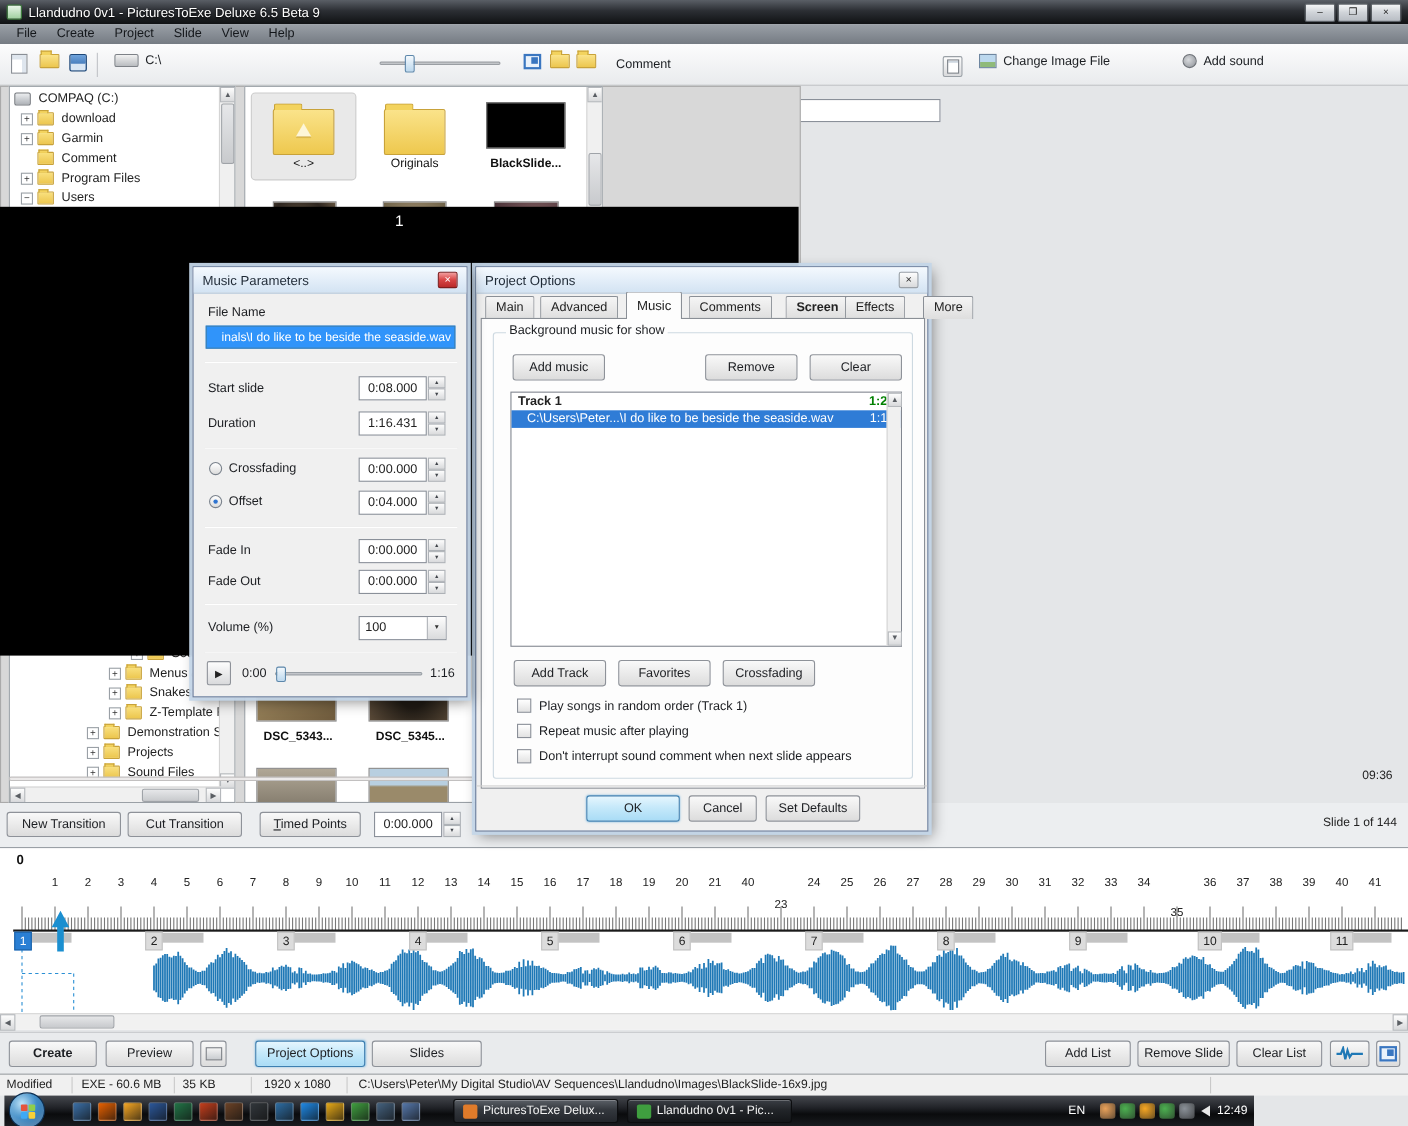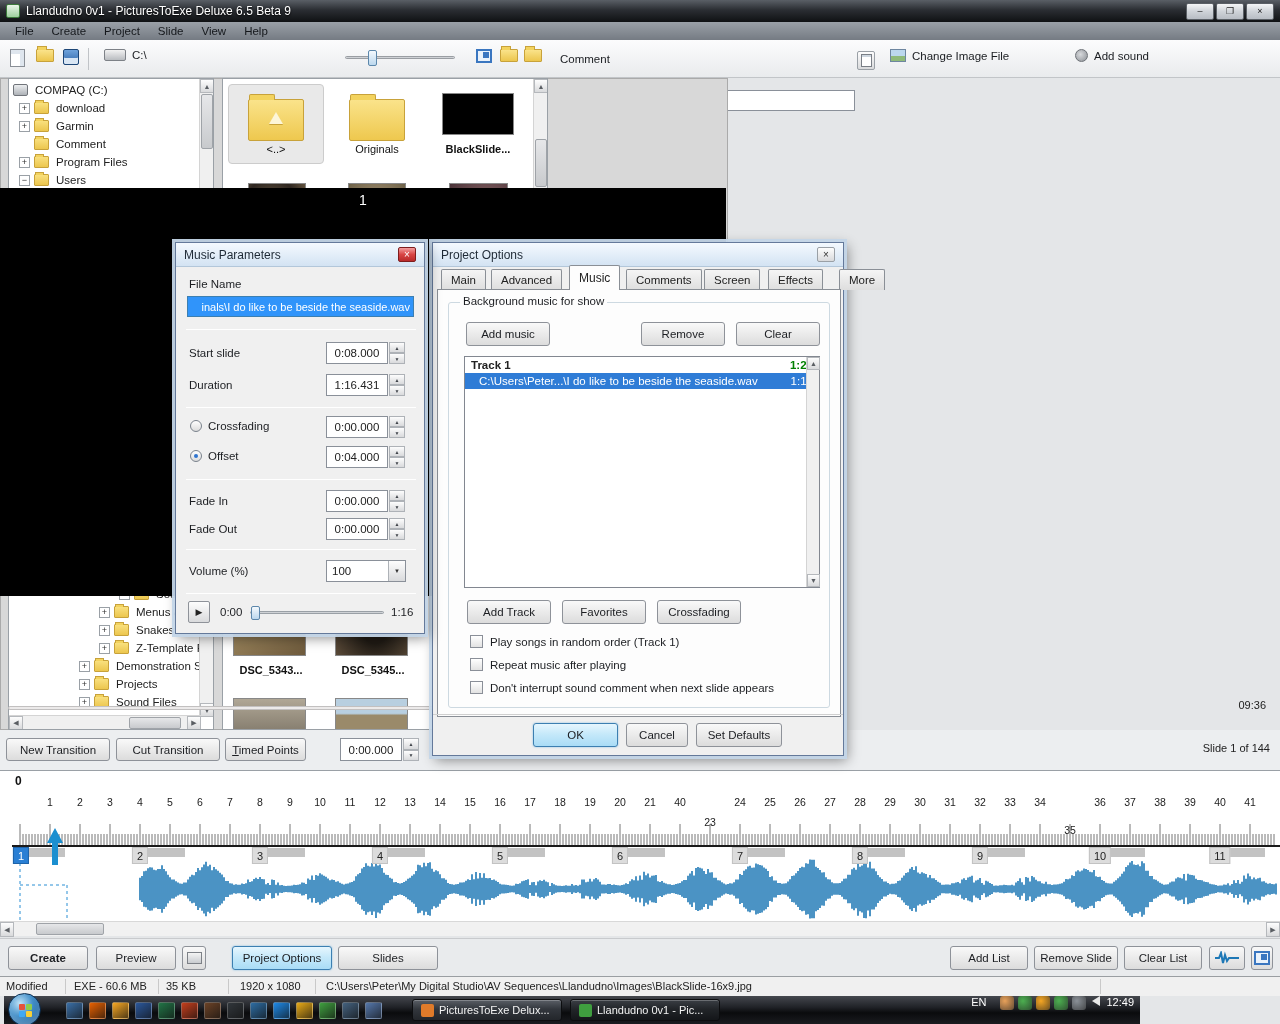--- a/index.html
+++ b/index.html
@@ -110,21 +110,21 @@
 
 #taskbar{position:absolute;left:4px;top:996px;width:1136px;height:28px;background:linear-gradient(#45484e,#202227 40%,#0a0b0d 60%,#1a1c20);display:flex;align-items:center}
 #orb{position:absolute;left:4px;top:-3px;width:33px;height:33px;border-radius:50%;background:radial-gradient(circle at 35% 30%,#bfe3f7,#3e8cc7 45%,#15497e);border:1px solid #0d2f52;box-shadow:inset 0 -4px 6px rgba(255,255,255,.25)}
 .orb-flag{position:absolute;left:10px;top:10px;width:13px;height:13px;display:grid;grid-template-columns:6px 6px;gap:1px}
 .orb-flag i{height:6px;border-radius:1px}
 .ql{width:17px;height:17px;border-radius:2px;border:1px solid rgba(255,255,255,.25);flex:none}
 .taskbtn{height:22px;border-radius:3px;border:1px solid #0c0d0f;background:linear-gradient(#5a5f66,#33373d 45%,#23262b);box-shadow:inset 0 1px 0 rgba(255,255,255,.25);color:#f2f2f2;font-size:11px;display:flex;align-items:center;gap:5px;padding:0 8px;white-space:nowrap}
 .taskbtn.active{background:linear-gradient(#3a3e44,#222529 45%,#141619)}
 .taskbtn .ticon-app{width:13px;height:13px;border-radius:2px;flex:none}
 .tray-icon{width:14px;height:14px;border-radius:2px;flex:none}
-#tray{position:absolute;right:6px;top:0;height:28px;display:flex;align-items:flex-start;gap:6px;color:#fff}
+#tray{position:absolute;right:6px;top:0;height:28px;display:flex;align-items:center;gap:6px;color:#fff}
 .vol{width:0;height:0;border-top:5px solid transparent;border-bottom:5px solid transparent;border-right:8px solid #e8e8e8}
 
 .dlg{position:absolute;background:#f0f0f0;border:1px solid #64799a;box-shadow:0 0 0 3px rgba(196,214,232,.95),3px 4px 12px rgba(0,0,0,.45)}
 .dlg-title{height:24px;background:linear-gradient(#f4f9fe,#d3e3f3);border-bottom:1px solid #b3c7da;display:flex;align-items:center;padding:0 8px;font-size:12px;color:#1f2a36}
 .close-x{margin-left:auto;width:18px;height:15px;border-radius:2px;display:flex;align-items:center;justify-content:center;font-size:10px}
 .close-x.red{background:linear-gradient(#f29d9d,#d84545 50%,#b92a2a);border:1px solid #7e1d1d;color:#fff}
 .close-x.gray{background:linear-gradient(#fdfdfd,#d9dadc);border:1px solid #9aa0a6;color:#333}
 .dlg-label{position:absolute;font-size:11.5px;color:#1c1e22}
 .dlg-hr{position:absolute;height:1px;background:#d8d8d8;border-bottom:1px solid #fff}
 .radio{position:absolute;width:12px;height:12px;border:1px solid #7a828c;border-radius:50%;background:linear-gradient(#fff,#dcdcdc)}
@@ -445,21 +445,21 @@
   </div>
 </div>
 
 <div id="transition-row">
   <div class="btn abs" style="left:6px;top:8px;width:104px;height:23px">
       <span>New Transition</span>
     </div>
   <div class="btn abs" style="left:116px;top:8px;width:104px;height:23px">
       <span>Cut Transition</span>
     </div>
-  <div class="btn abs ul-first" style="left:225px;top:8px;width:81px;height:23px">
+  <div class="btn abs ul-first" style="left:236px;top:8px;width:92px;height:23px">
       <span class="ul-first">Timed Points</span>
     </div>
   <div class="spinbox" style="left:340px;top:8px">
     <div class="spin-val" style="width:62px;height:23px">0:00.000</div>
     <div class="spin-btns" style="height:23px">
       <div class="spin-b">▲</div>
       <div class="spin-b">▼</div>
     </div>
   </div>
   <div id="slide-counter">Slide 1 of 144</div>
@@ -732,21 +732,21 @@
 <div class="dlg" style="left:432px;top:242px;width:412px;height:514px;z-index:55">
   <div class="dlg-title">
     <span>Project Options</span>
     <div class="close-x gray">×</div>
   </div>
   <div id="po-tabs">
       <div class="tab" style="left: 8px;">Main</div>
       <div class="tab" style="left: 58px;">Advanced</div>
       <div class="tab active" style="left: 136px;">Music</div>
       <div class="tab" style="left: 193px;">Comments</div>
-      <div class="tab" style="left: 271px;">Screen</div>
+      <div class="tab" style="left: 281px; font-weight: bold;">Screen</div>
       <div class="tab" style="left: 335px;">Effects</div>
       <div class="tab" style="left: 406px;">More</div>
     </div>
   <div id="po-content">
     <div class="groupbox" style="left:10px;top:12px;width:382px;height:406px"></div>
     <span class="group-label" style="left:22px;top:5px">Background music for show</span>
     <div class="btn abs" style="left:28px;top:32px;width:84px;height:24px">
         <span>Add music</span>
       </div>
     <div class="btn abs" style="left:203px;top:32px;width:84px;height:24px">

